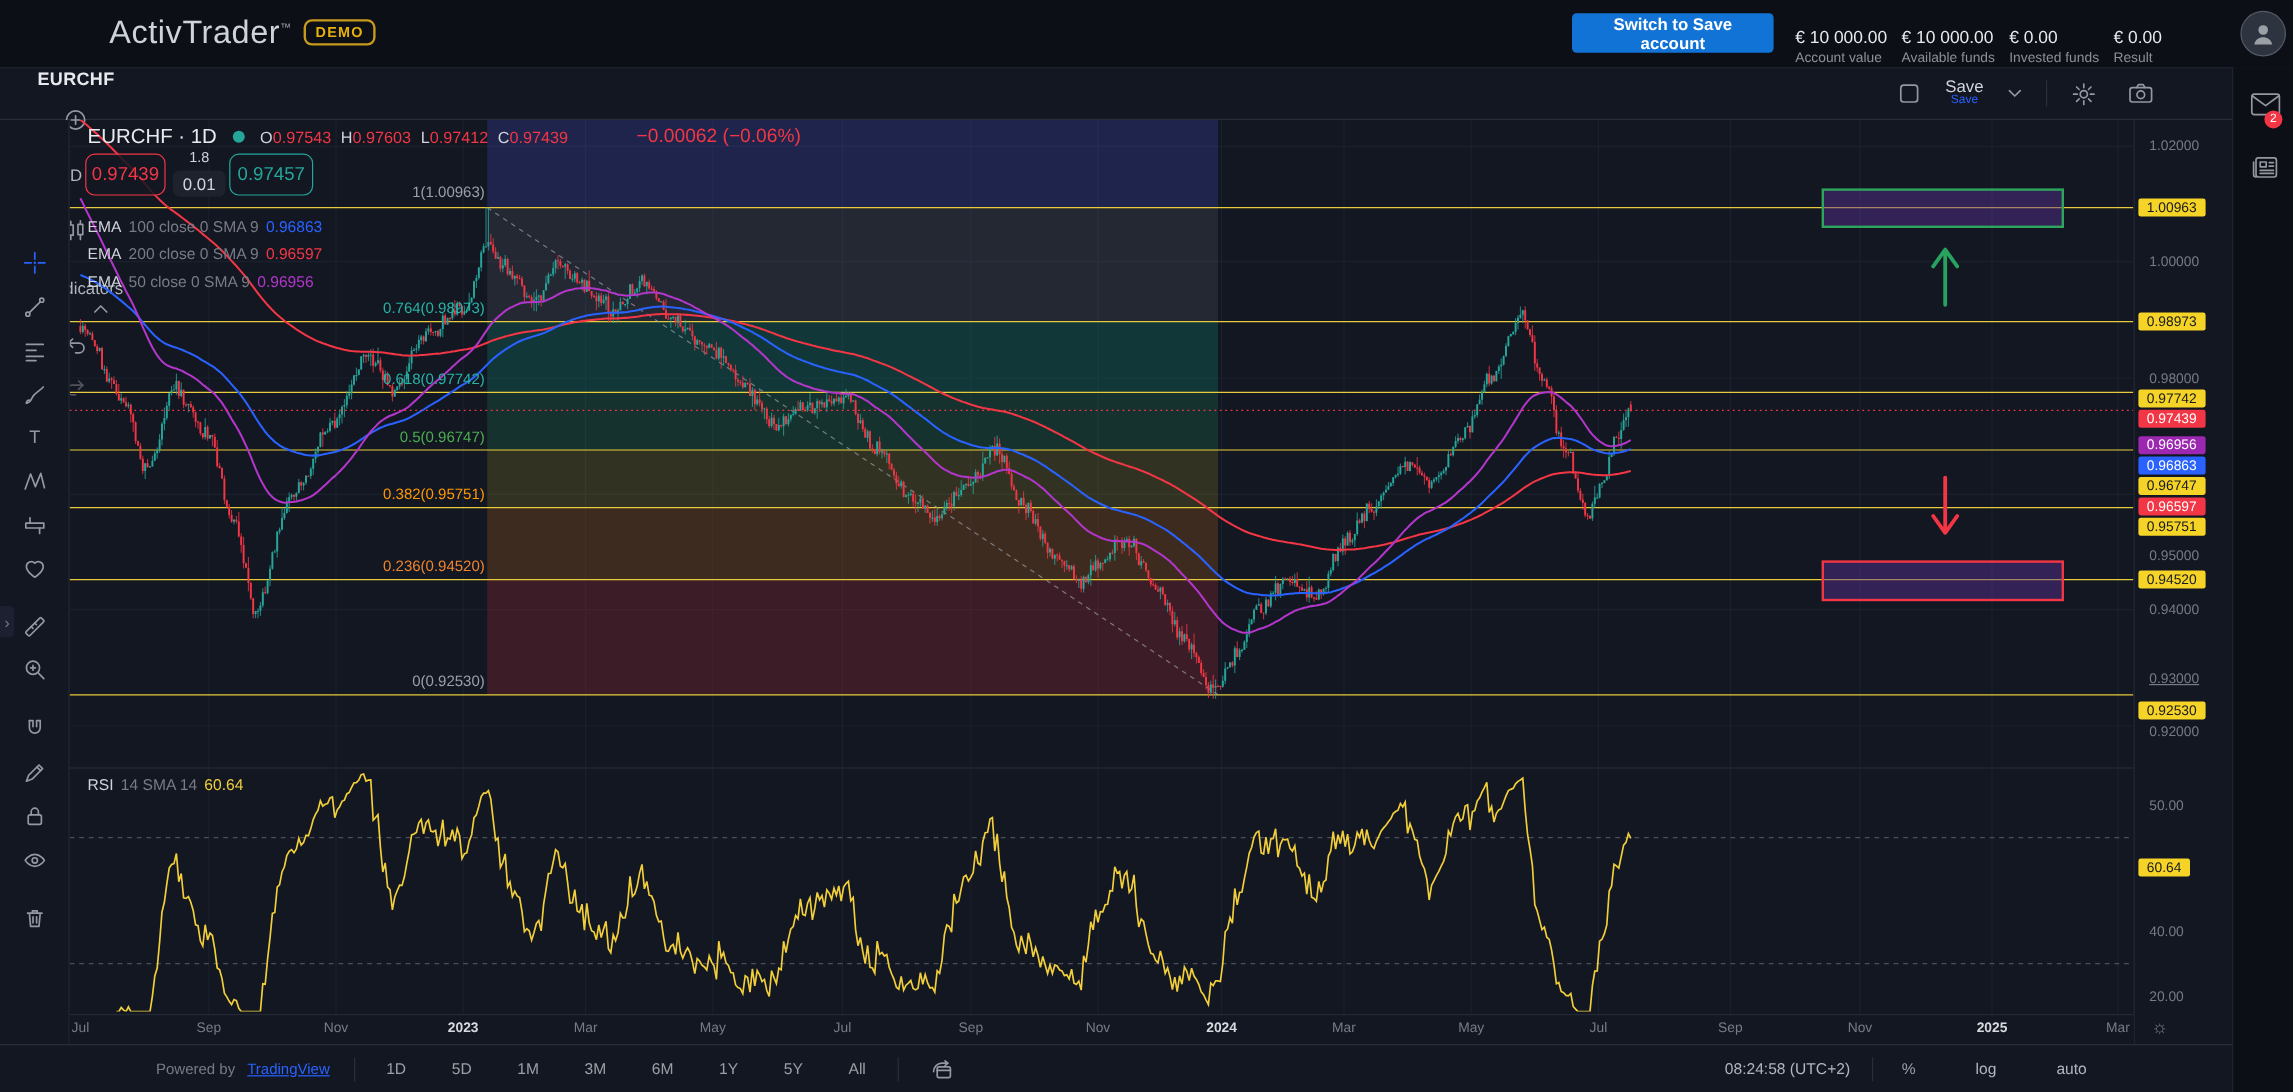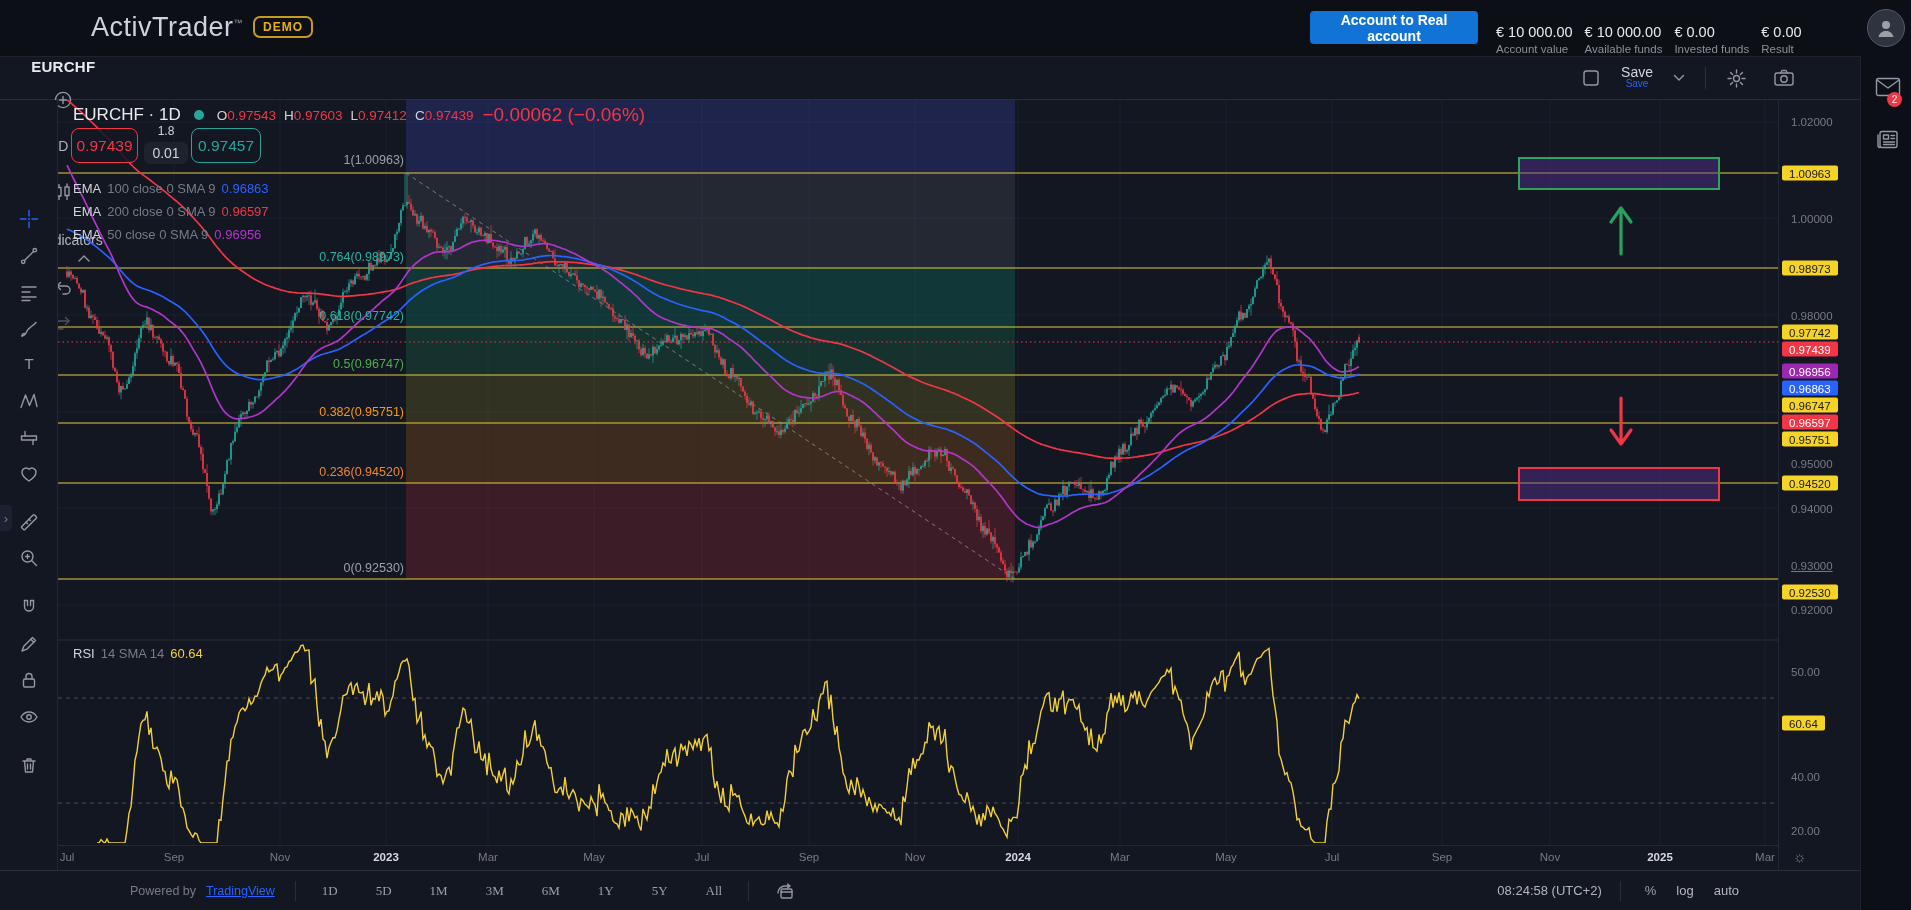--- a/index.html
+++ b/index.html
@@ -31,21 +31,21 @@
   .ic{stroke:#9598a1;fill:none;stroke-width:1.4;stroke-linecap:round;stroke-linejoin:round;}
   .ic-blue{stroke:#2962ff;}
   
   #csvg{position:absolute;left:58px;top:100px;}
   #legend-row1{position:absolute;left:73px;top:104px;display:flex;align-items:center;gap:9px;}
   #legend-title{font-size:17px;color:#e8eaed;}
   #legend-dot{width:10px;height:10px;border-radius:50%;background:#26a69a;margin:0 4px;}
   #ohlc{display:flex;gap:8px;font-size:13.5px;}
   .ohlc-k{color:#d1d4dc;}
   .ohlc-v{color:#f23645;}
-  #chg{font-size:19px;color:#f23645;}
+  #chg{font-size:16px;color:#f23645;margin-left:48px;}
   .trade-box{position:absolute;height:35px;border-radius:8px;background:rgba(19,23,34,.85);display:flex;align-items:center;justify-content:center;font-size:15.5px;cursor:pointer;}
   #sell-box{left:71px;top:128px;width:67px;border:1.5px solid #f23645;color:#f23645;}
   #buy-box{left:191px;top:128px;width:70px;border:1.5px solid #26a69a;color:#26a69a;}
   #spread{position:absolute;left:144px;top:124px;width:44px;text-align:center;font-size:12px;color:#d1d4dc;}
   #qty{position:absolute;left:144px;top:142px;width:44px;height:22px;background:#1e222d;border-radius:6px;display:flex;align-items:center;justify-content:center;font-size:14px;color:#d1d4dc;cursor:pointer;}
   .ema-row{position:absolute;left:73px;height:16px;display:flex;gap:6px;font-size:13px;align-items:center;white-space:nowrap;}
   .ema-lead{color:#d1d4dc;}
   .ema-params{color:#787b86;}
   #legend-caret{position:absolute;left:78px;top:248px;}
   #rsi-legend{position:absolute;left:73px;top:646px;display:flex;gap:6px;font-size:13px;align-items:center;}
@@ -64,40 +64,40 @@
   #taxis{position:absolute;left:58px;top:845px;width:1720px;height:25px;background:#131722;border-top:1px solid #242836;box-sizing:border-box;}
   .tax{position:absolute;top:5px;transform:translateX(-50%);font-size:11.5px;color:#787b86;}
   .tax.yr{color:#d6d9de;font-weight:bold;}
   
   #bbar{position:absolute;left:0;top:870px;width:1860px;height:51px;background:#131722;border-top:1px solid #2a2e39;box-sizing:border-box;}
   #bbar-left{position:absolute;left:130px;top:0;height:39px;display:flex;align-items:center;gap:10px;}
   #powered{font-size:12.5px;color:#787b86;}
   #tv-link{font-size:12.5px;color:#2962ff;text-decoration:underline;cursor:pointer;}
   .bsep{width:1px;height:20px;background:#2a2e39;margin:0 10px;}
   #ranges{display:flex;gap:26px;}
-  .rng{font-size:13px;color:#9aa0a6;cursor:pointer;background:none;border:none;font-family:Liberation Serif, serif;}
+  .rng{font-size:13px;color:#9aa0a6;cursor:pointer;background:none;border:none;font-family:Liberation Sans, sans-serif;}
   #bbar-right{position:absolute;right:115px;top:0;height:39px;display:flex;align-items:center;}
   #clock{font-size:13px;color:#b2b5be;cursor:pointer;}
-  .scale-btn{font-size:13px;color:#9aa0a6;background:none;border:none;cursor:pointer;margin-left:8px;font-family:"Liberation Sans",sans-serif;}
+  .scale-btn{font-size:13px;color:#9aa0a6;background:none;border:none;cursor:pointer;margin-left:38px;font-family:"Liberation Sans",sans-serif;}
   
   #rstrip{position:absolute;left:1860px;top:56px;width:51px;height:854px;background:#0c0f16;border-left:1px solid #1f232e;box-sizing:border-box;}
   #mail-btn{position:absolute;left:8px;top:20px;background:none;border:none;cursor:pointer;}
   #mail-badge{position:absolute;left:26px;top:36px;width:15px;height:15px;border-radius:50%;background:#f23645;color:#fff;font-size:10px;display:flex;align-items:center;justify-content:center;}
   #news-btn{position:absolute;left:9px;top:72px;background:none;border:none;cursor:pointer;}
   #left-expander{position:absolute;left:0px;top:505px;color:#787b86;font-size:13px;background:#1c2030;border:none;width:12px;height:26px;border-radius:0 4px 4px 0;cursor:pointer;padding:0;}
 </style>
 </head>
 <body>
 
 <div id="stage">
 
   <div id="hdr">
     <div id="logo"><span>ActivTrader</span><sup>™</sup></div>
     <div id="demo">DEMO</div>
-    <button id="switch-btn">Account to Real account</button>
+    <button id="switch-btn">Switch to Save account</button>
     <div id="stats">
         <div class="stat">
           <div class="v">€ 10 000.00</div>
           <div class="l">Account value</div>
         </div>
         <div class="stat">
           <div class="v">€ 10 000.00</div>
           <div class="l">Available funds</div>
         </div>
         <div class="stat">

